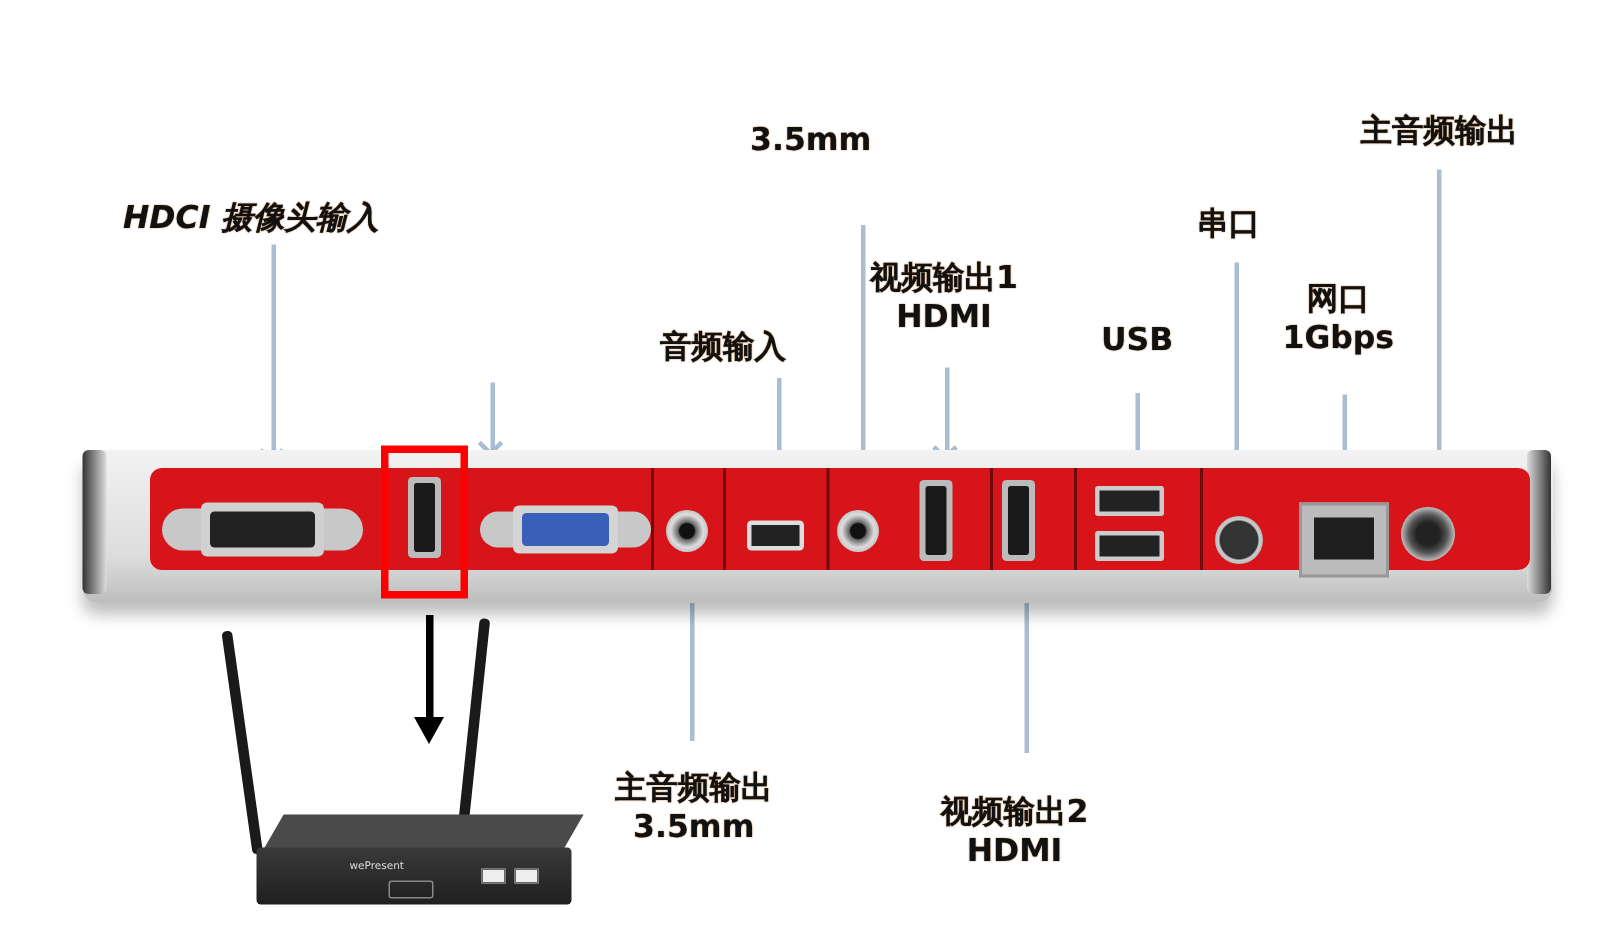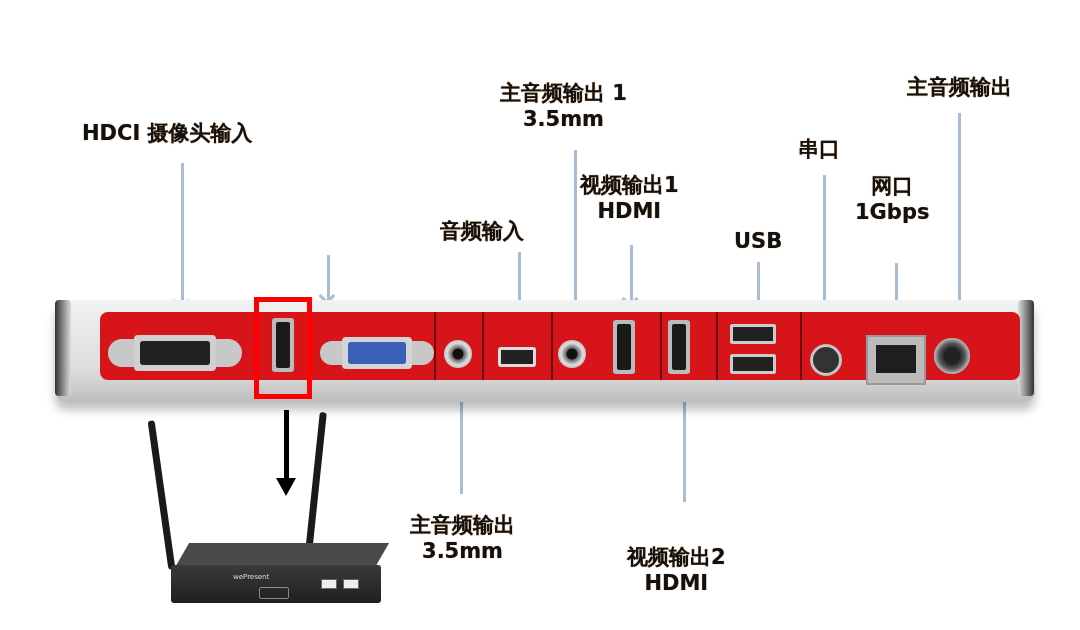--- a/index.html
+++ b/index.html
@@ -40,54 +40,53 @@
   .router{position:absolute;left:171px;top:543px;width:218px;height:60px;}
   .router .top{position:absolute;left:10px;top:0;width:200px;height:28px;background:#4a4a4a;transform:skewX(-30deg);}
   .router .front{position:absolute;left:0;top:22px;width:210px;height:38px;background:linear-gradient(#3a3a3a,#1f1f1f);border-radius:3px;}
   .router .logo{position:absolute;left:62px;top:30px;font-size:7px;color:#ddd;}
   .router .btn{position:absolute;left:88px;top:44px;width:28px;height:10px;border:1px solid #888;border-radius:2px;}
   .router .rusb{position:absolute;top:36px;width:14px;height:8px;background:#eee;border:1px solid #666;}
 </style>
 </head>
 <body>
 
-<div class="label" style="left:82px;top:120px;">
+<div class="label" style="left:82px;top:132px;font-style:italic;">
   <span>HDCI 摄像头输入</span>
 </div>
 <div class="label" style="left:245px;top:186px;">
 </div>
 <div class="label" style="left:440px;top:218px;">
   <span>音频输入</span>
 </div>
 <div class="label" style="left:500px;top:80px;">
-  <span>主音频输出 1</span>
   <span>3.5mm</span>
 </div>
 <div class="label" style="left:580px;top:172px;">
   <span>视频输出1</span>
   <span>HDMI</span>
 </div>
-<div class="label" style="left:734px;top:228px;">
+<div class="label" style="left:734px;top:213px;">
   <span>USB</span>
 </div>
 <div class="label" style="left:798px;top:136px;">
   <span>串口</span>
 </div>
-<div class="label" style="left:855px;top:173px;">
+<div class="label" style="left:855px;top:186px;">
   <span>网口</span>
   <span>1Gbps</span>
 </div>
 <div class="label" style="left:907px;top:74px;">
   <span>主音频输出</span>
 </div>
 <div class="label" style="left:410px;top:512px;">
   <span>主音频输出</span>
   <span>3.5mm</span>
 </div>
-<div class="label" style="left:627px;top:544px;">
+<div class="label" style="left:627px;top:528px;">
   <span>视频输出2</span>
   <span>HDMI</span>
 </div>
 
 <div class="arrow down" style="left:181px;top:163px;height:142px;"></div>
 <div class="arrow down" style="left:327px;top:255px;height:45px;"></div>
 <div class="arrow down" style="left:518px;top:252px;height:80px;"></div>
 <div class="arrow down" style="left:574px;top:150px;height:180px;"></div>
 <div class="arrow down" style="left:630px;top:245px;height:58px;"></div>
 <div class="arrow down" style="left:757px;top:262px;height:57px;"></div>

